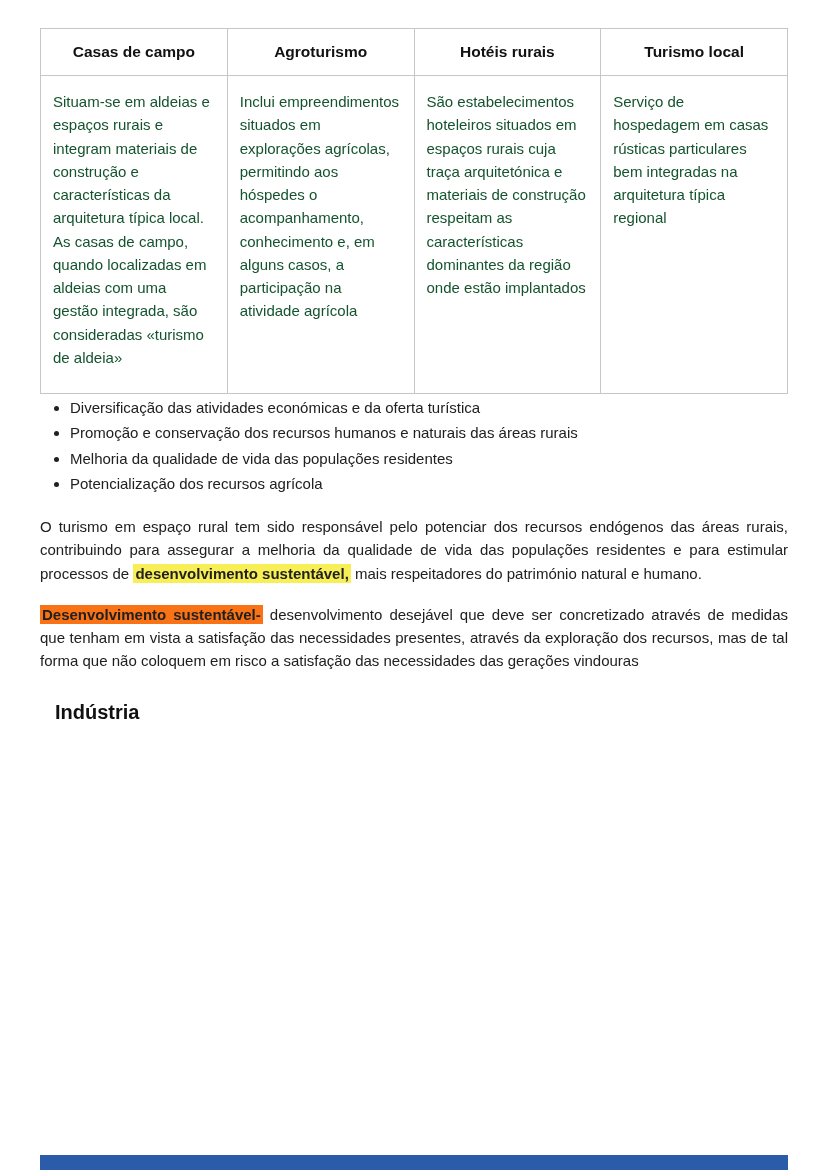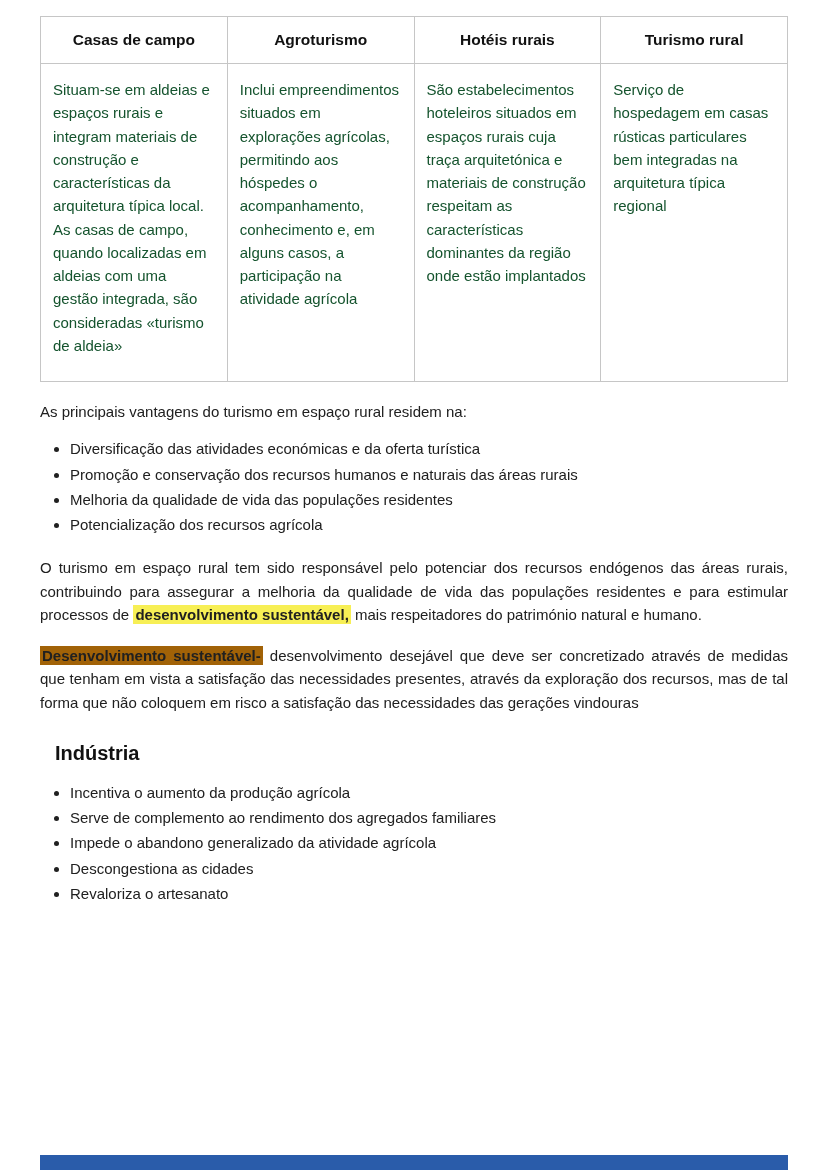--- a/index.html
+++ b/index.html
@@ -9,21 +9,21 @@
   body {
     width: 828px;
     height: 1170px;
     background: #ffffff;
     font-family: "Liberation Sans", sans-serif;
     color: #202020;
     overflow: hidden;
     position: relative;
   }
   .page {
-    padding: 16px 40px 0 40px;
+    padding: 28px 40px 0 40px;
     box-sizing: border-box;
   }
   table.info-table {
     width: 100%;
     border-collapse: collapse;
     table-layout: fixed;
     font-size: 15px;
   }
   table.info-table th {
     border: 1px solid #c6c6c6;
@@ -81,52 +81,44 @@
 <body>
 
 <div class="page">
 
   <table class="info-table">
     <thead>
       <tr>
         <th>Casas de campo</th>
         <th>Agroturismo</th>
         <th>Hotéis rurais</th>
-        <th>Turismo rural</th>
+        <th>Turismo local</th>
       </tr>
     </thead>
     <tbody>
       <tr>
         <td>Situam-se em aldeias e espaços rurais e integram materiais de construção e características da arquitetura típica local. As casas de campo, quando localizadas em aldeias com uma gestão integrada, são consideradas «turismo de aldeia»</td>
         <td>Inclui empreendimentos situados em explorações agrícolas, permitindo aos hóspedes o acompanhamento, conhecimento e, em alguns casos, a participação na atividade agrícola</td>
         <td>São estabelecimentos hoteleiros situados em espaços rurais cuja traça arquitetónica e materiais de construção respeitam as características dominantes da região onde estão implantados</td>
         <td>Serviço de hospedagem em casas rústicas particulares bem integradas na arquitetura típica regional</td>
       </tr>
     </tbody>
   </table>
 
-  <p class="para">As principais vantagens do turismo em espaço rural residem na:</p>
 
   <ul class="bullets">
     <li>Diversificação das atividades económicas e da oferta turística</li>
     <li>Promoção e conservação dos recursos humanos e naturais das áreas rurais</li>
     <li>Melhoria da qualidade de vida das populações residentes</li>
     <li>Potencialização dos recursos agrícola</li>
   </ul>
 
   <p class="para justify"><span>O turismo em espaço rural tem sido responsável pelo potenciar dos recursos endógenos das áreas rurais, contribuindo para assegurar a melhoria da qualidade de vida das populações residentes e para estimular processos de </span><mark class="hl" style="background: rgb(247, 239, 85);">desenvolvimento sustentável,</mark><span> mais respeitadores do património natural e humano.</span></p>
 
-  <p class="para justify"><mark class="hl" style="background: #a16207;">Desenvolvimento sustentável-</mark><span> desenvolvimento desejável que deve ser concretizado através de medidas que tenham em vista a satisfação das necessidades presentes, através da exploração dos recursos, mas de tal forma que não coloquem em risco a satisfação das necessidades das gerações vindouras</span></p>
+  <p class="para justify"><mark class="hl" style="background: #f97316;">Desenvolvimento sustentável-</mark><span> desenvolvimento desejável que deve ser concretizado através de medidas que tenham em vista a satisfação das necessidades presentes, através da exploração dos recursos, mas de tal forma que não coloquem em risco a satisfação das necessidades das gerações vindouras</span></p>
 
   <h2 class="heading">Indústria</h2>
 
 
-  <ul class="bullets">
-    <li>Incentiva o aumento da produção agrícola</li>
-    <li>Serve de complemento ao rendimento dos agregados familiares</li>
-    <li>Impede o abandono generalizado da atividade agrícola</li>
-    <li>Descongestiona as cidades</li>
-    <li>Revaloriza o artesanato</li>
-  </ul>
 
 </div>
 
 <div class="bottom-bar" style="background: rgb(42, 92, 170);"></div>
 
 </body></html>

